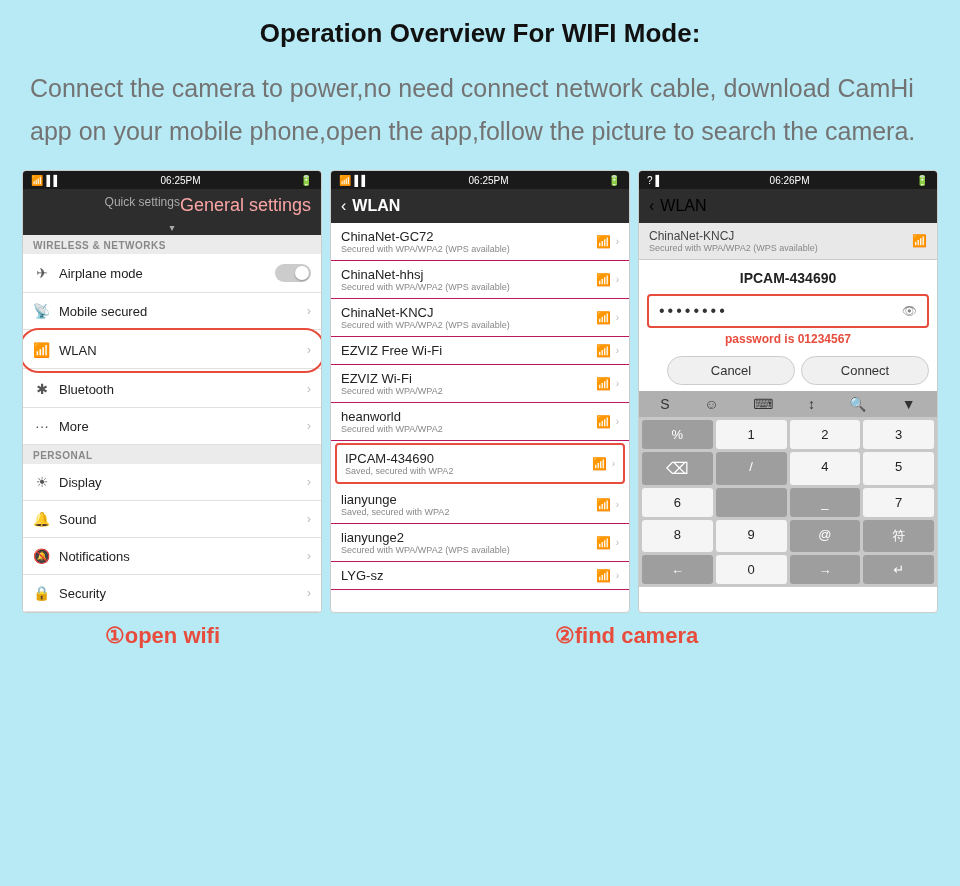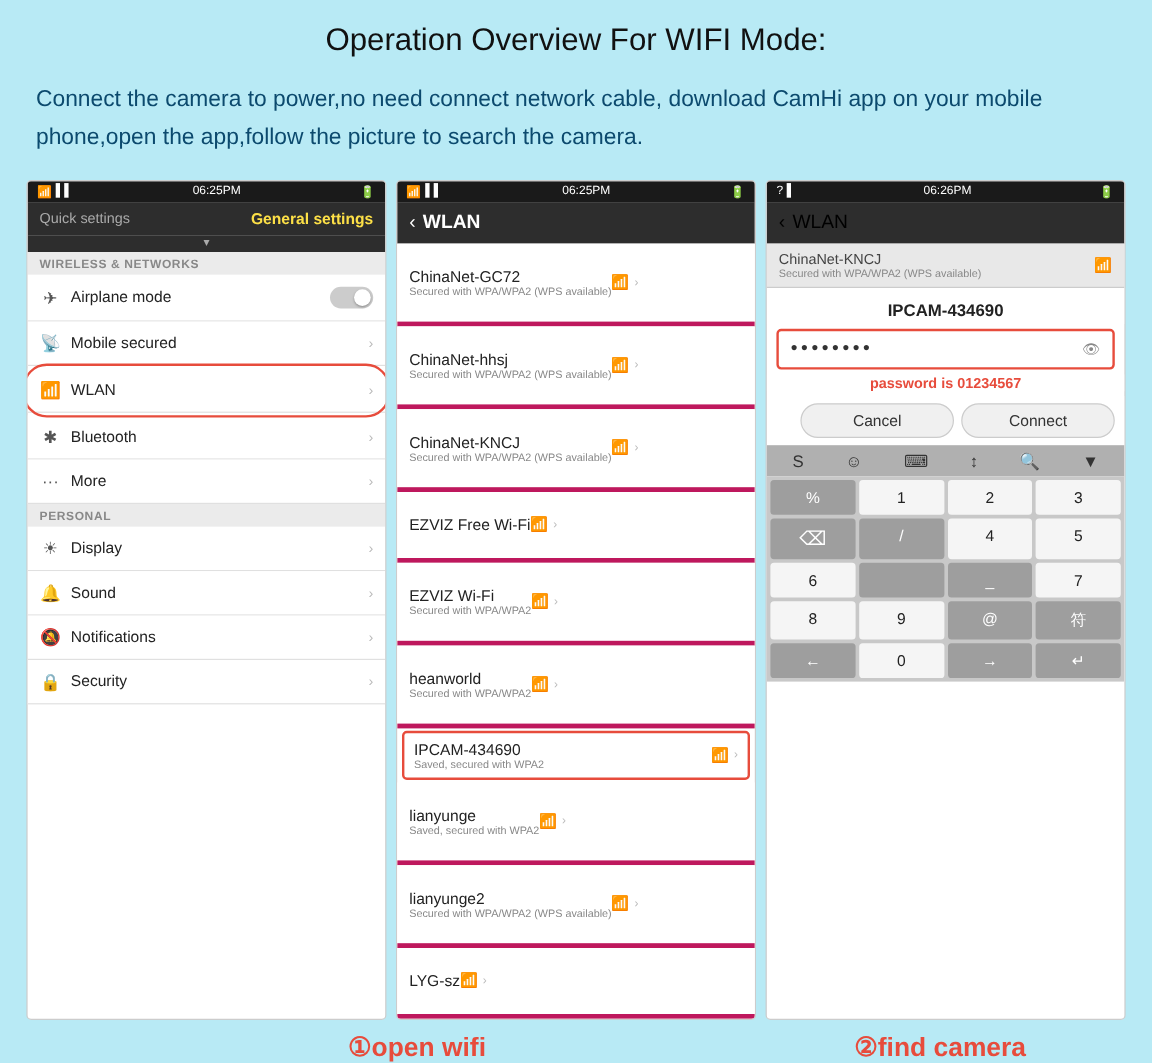--- a/index.html
+++ b/index.html
@@ -10,28 +10,28 @@
       min-height: 886px;
     }
     .page-container {
       width: 960px;
       background: #b8eaf5;
       padding: 18px 20px 10px 20px;
     }
     .main-title {
       text-align: center;
       font-size: 26px;
-      font-weight: 400;
+      font-weight: 700;
       color: #111;
       margin-bottom: 18px;
       font-family: Arial, sans-serif;
     }
     .description {
-      font-size: 19px;
-      color: #0c4a6e;
+      font-size: 25px;
+      color: #737373;
       line-height: 1.7;
       margin-bottom: 18px;
       padding: 0 10px;
     }
     .screenshots-row {
       display: flex;
       gap: 8px;
       justify-content: center;
       margin-bottom: 10px;
     }
@@ -53,31 +53,31 @@
       justify-content: space-between;
       align-items: center;
       height: 18px;
     }
     .status-icons { display: flex; gap: 3px; align-items: center; }
 
     
     .screen1-header {
       background: #2d2d2d;
       display: flex;
-      justify-content: space-between;
+      justify-content: flex-end;
       padding: 6px 10px;
     }
     .screen1-header span {
       color: #aaa;
       font-size: 12px;
     }
     .screen1-header .active-tab {
-      color: #fde047;
-      font-weight: bold;
-      font-size: 13px;
+      color: #fca5a5;
+      font-weight: normal;
+      font-size: 18px;
     }
     .chevron-down {
       text-align: center;
       background: #2d2d2d;
       color: #aaa;
       font-size: 10px;
       padding-bottom: 2px;
     }
     .section-label {
       background: #ebebeb;
@@ -145,25 +145,26 @@
     .screen2-header {
       background: #2d2d2d;
       display: flex;
       align-items: center;
       padding: 8px 10px;
       gap: 6px;
     }
     .screen2-header .back-arrow { color: #fff; font-size: 16px; }
     .screen2-header .title { color: #fff; font-size: 16px; font-weight: bold; }
     .wifi-list-item {
-      padding: 20px 10px;
-      border-bottom: 4px solid #be185d;
-      background: #fff;
-      display: flex;
-      align-items: center;
+      padding: 6px 10px;
+      border-bottom: 1px solid #be185d;
+      background: #fff;
+      display: flex;
+      align-items: center;
+      justify-content: space-between;
     }
     .wifi-list-item.highlighted {
       background: #fff;
       border: 2px solid #e74c3c;
       border-radius: 4px;
       margin: 2px 4px;
     }
     .wifi-item-text .wifi-name {
       font-size: 13px;
       color: #222;
@@ -272,21 +273,21 @@
     .labels-row {
       display: flex;
       justify-content: space-around;
       margin-top: 10px;
       padding: 0 10px;
     }
     .step-label {
       font-size: 22px;
       font-weight: bold;
       color: #e74c3c;
-      text-align: right;
+      text-align: left;
       width: 300px;
     }
   </style>
 </head>
 <body>
 
 <div class="page-container">
 
   <h1 class="main-title">Operation Overview For WIFI Mode:</h1>
 

